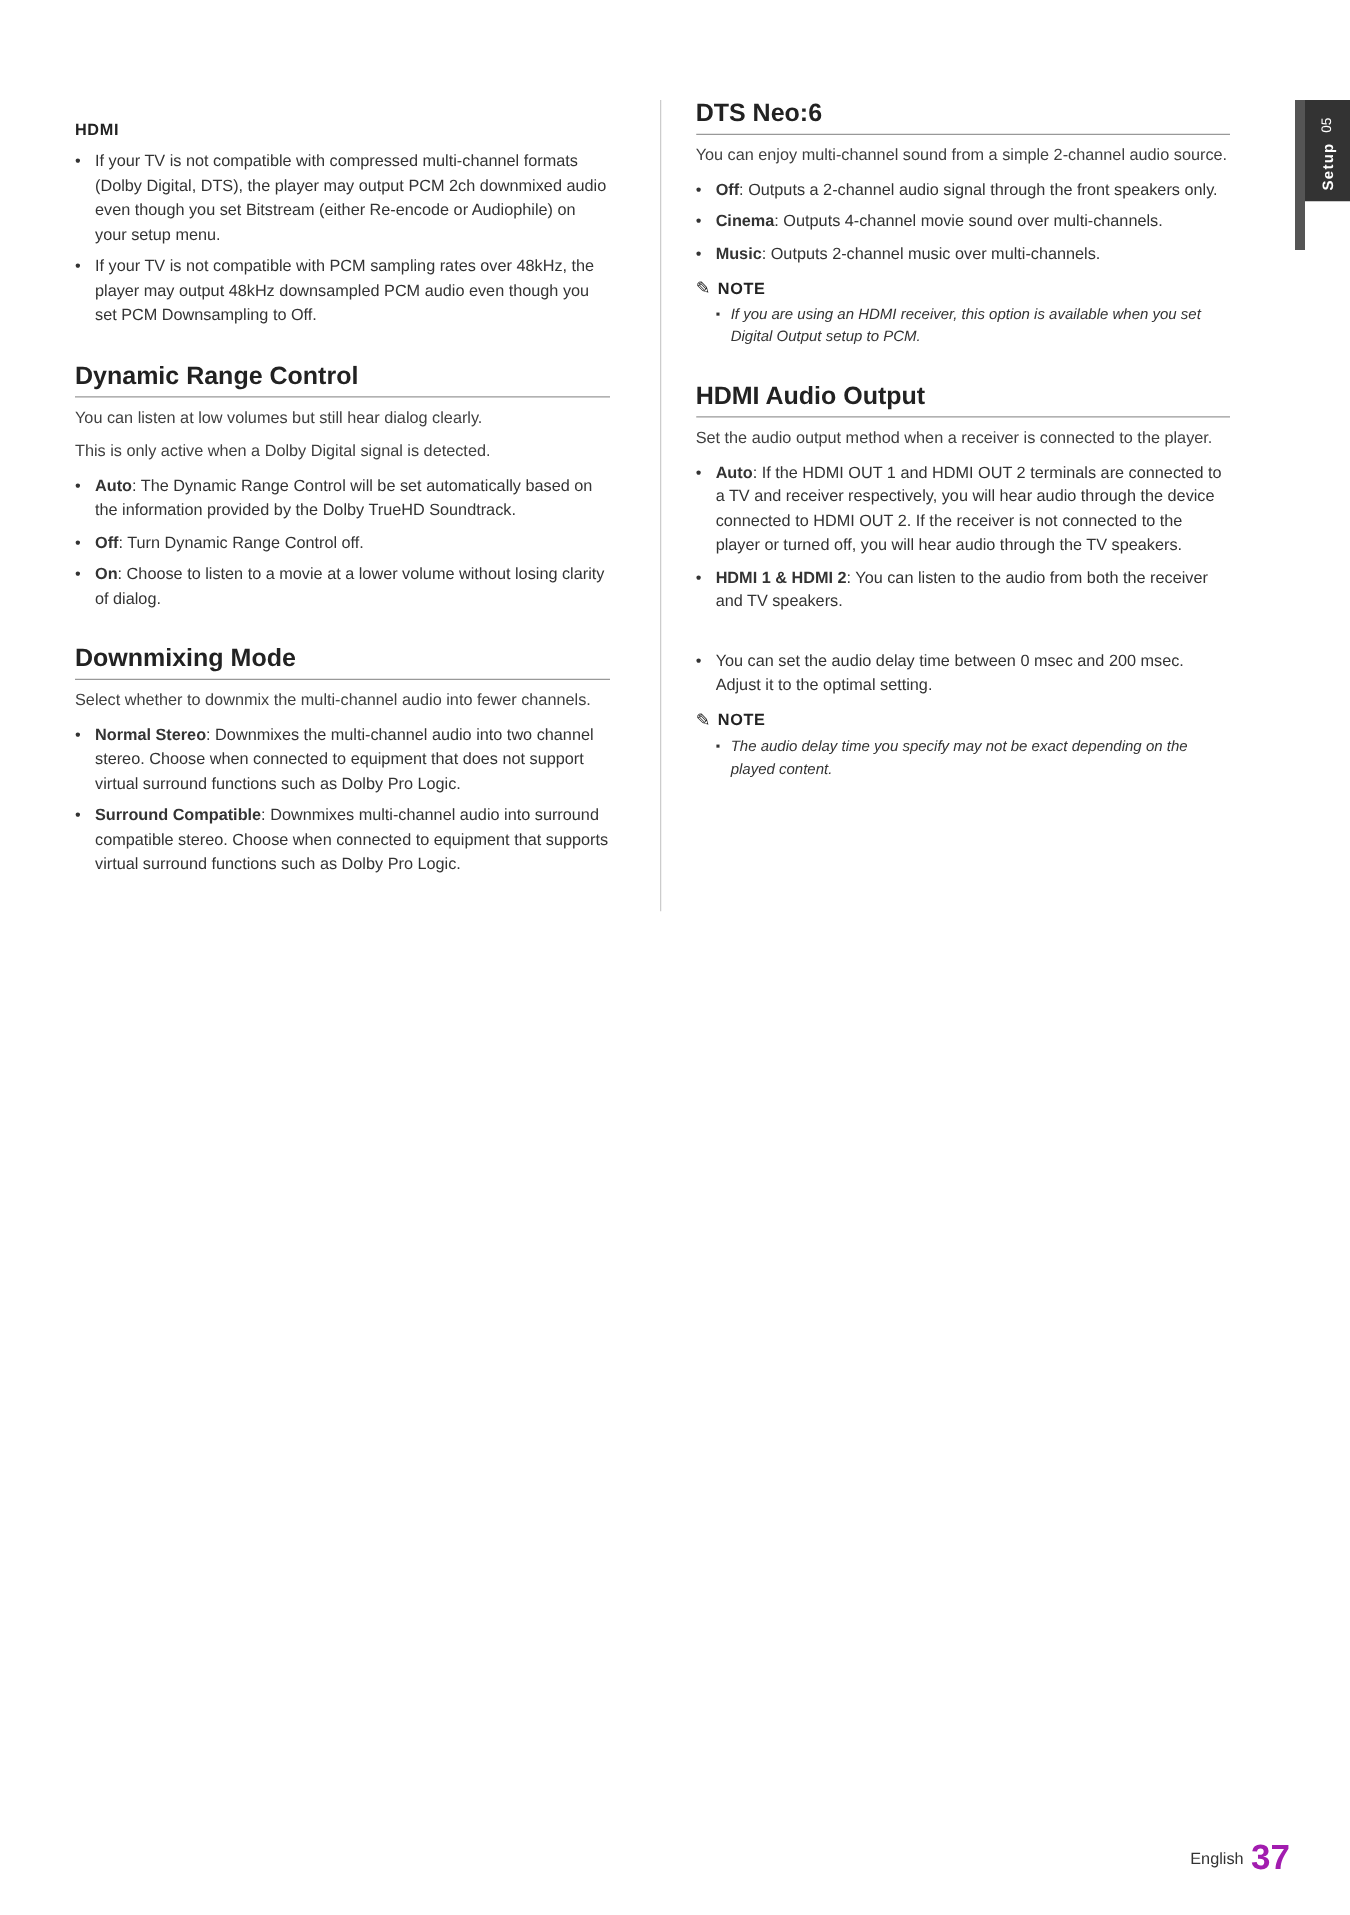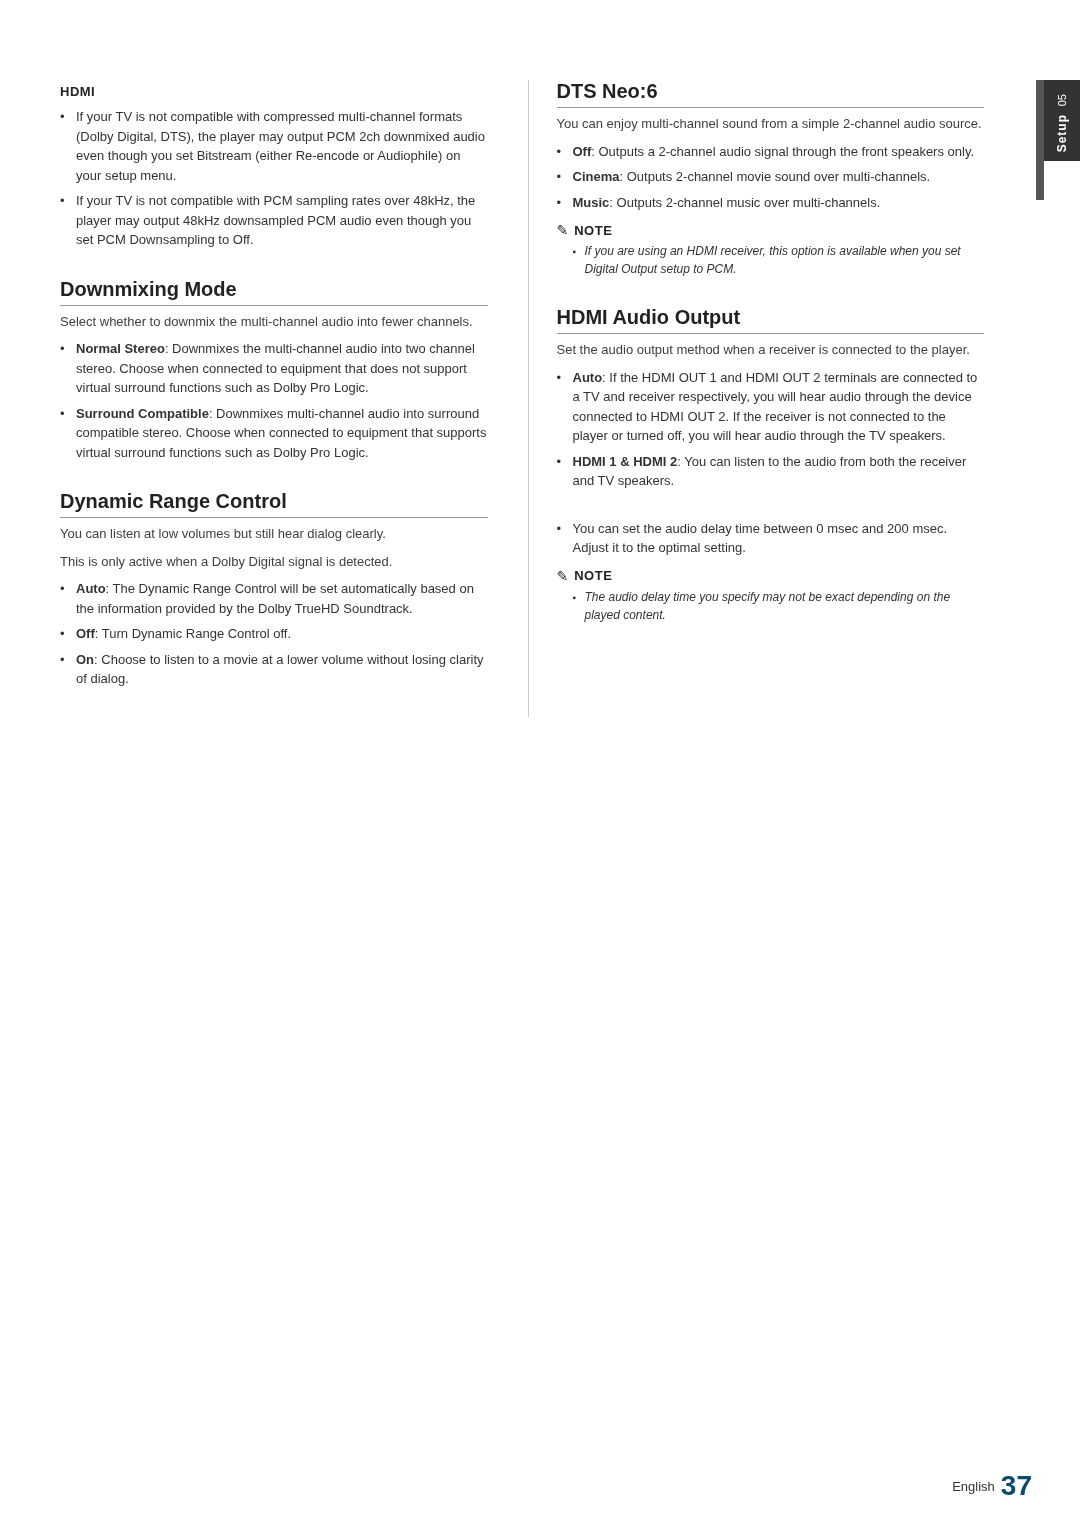--- a/index.html
+++ b/index.html
@@ -91,21 +91,21 @@
       border-bottom: 1px solid #999999;
       padding-bottom: 4px;
     }
 
     .subsection-heading {
       font-size: 13px;
       font-weight: bold;
       text-transform: uppercase;
       letter-spacing: 0.5px;
       margin-bottom: 8px;
-      margin-top: 4px;
+      margin-top: 16px;
     }
 
     .section-block {
       margin-bottom: 28px;
     }
 
     p.body-text {
       font-size: 13px;
       line-height: 1.5;
       color: #404040;
@@ -198,21 +198,21 @@
     }
 
     .footer-lang {
       font-size: 13px;
       color: #333333;
     }
 
     .footer-page {
       font-size: 28px;
       font-weight: bold;
-      color: #0c4a6e;
+      color: #a21caf;
     }
   </style>
 </head>
 <body>
 
 <div class="page-container">
 
   <div class="side-tab">
     <span class="side-tab-number">05</span>
     <span class="side-tab-text">Setup</span>
@@ -226,62 +226,62 @@
 
       <div class="section-block">
         <h3 class="subsection-heading">HDMI</h3>
         <ul class="bullet-list">
           <li>If your TV is not compatible with compressed multi-channel formats (Dolby Digital, DTS), the player may output PCM 2ch downmixed audio even though you set Bitstream (either Re-encode or Audiophile) on your setup menu.</li>
           <li>If your TV is not compatible with PCM sampling rates over 48kHz, the player may output 48kHz downsampled PCM audio even though you set PCM Downsampling to Off.</li>
         </ul>
       </div>
 
       <div class="section-block">
-        <h2 class="section-heading">Downmixing Mode</h2>
-        <p class="body-text">Select whether to downmix the multi-channel audio into fewer channels.</p>
-        <ul class="bullet-list">
-          <li>
-            <span class="bold-term">Normal Stereo</span><span>: Downmixes the multi-channel audio into two channel stereo. Choose when connected to equipment that does not support virtual surround functions such as Dolby Pro Logic.</span>
-          </li>
-          <li>
-            <span class="bold-term">Surround Compatible</span><span>: Downmixes multi-channel audio into surround compatible stereo. Choose when connected to equipment that supports virtual surround functions such as Dolby Pro Logic.</span>
-          </li>
-        </ul>
-      </div>
-
-      <div class="section-block">
         <h2 class="section-heading">Dynamic Range Control</h2>
         <p class="body-text">You can listen at low volumes but still hear dialog clearly.</p>
         <p class="body-text">This is only active when a Dolby Digital signal is detected.</p>
         <ul class="bullet-list">
           <li>
             <span class="bold-term">Auto</span><span>: The Dynamic Range Control will be set automatically based on the information provided by the Dolby TrueHD Soundtrack.</span>
           </li>
           <li>
             <span class="bold-term">Off</span><span>: Turn Dynamic Range Control off.</span>
           </li>
           <li>
             <span class="bold-term">On</span><span>: Choose to listen to a movie at a lower volume without losing clarity of dialog.</span>
           </li>
         </ul>
       </div>
 
+      <div class="section-block">
+        <h2 class="section-heading">Downmixing Mode</h2>
+        <p class="body-text">Select whether to downmix the multi-channel audio into fewer channels.</p>
+        <ul class="bullet-list">
+          <li>
+            <span class="bold-term">Normal Stereo</span><span>: Downmixes the multi-channel audio into two channel stereo. Choose when connected to equipment that does not support virtual surround functions such as Dolby Pro Logic.</span>
+          </li>
+          <li>
+            <span class="bold-term">Surround Compatible</span><span>: Downmixes multi-channel audio into surround compatible stereo. Choose when connected to equipment that supports virtual surround functions such as Dolby Pro Logic.</span>
+          </li>
+        </ul>
+      </div>
+
     </div>
 
     <div class="right-column">
 
       <div class="section-block">
         <h2 class="section-heading">DTS Neo:6</h2>
         <p class="body-text">You can enjoy multi-channel sound from a simple 2-channel audio source.</p>
         <ul class="bullet-list">
           <li>
             <span class="bold-term">Off</span><span>: Outputs a 2-channel audio signal through the front speakers only.</span>
           </li>
           <li>
-            <span class="bold-term">Cinema</span><span>: Outputs 2-channel movie sound over multi-channels.</span>
+            <span class="bold-term">Cinema</span><span>: Outputs 4-channel movie sound over multi-channels.</span>
           </li>
           <li>
             <span class="bold-term">Music</span><span>: Outputs 2-channel music over multi-channels.</span>
           </li>
         </ul>
         <div class="note-box">
           <div class="note-header">
             <span class="note-icon">✎</span>
             <span class="note-label">NOTE</span>
           </div>

